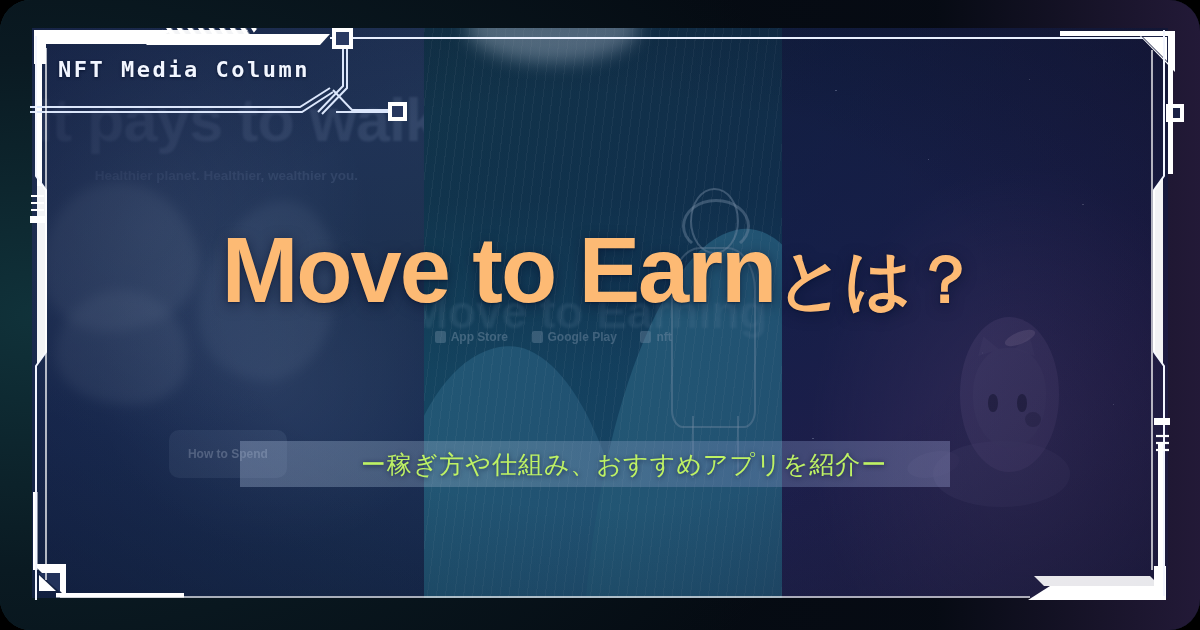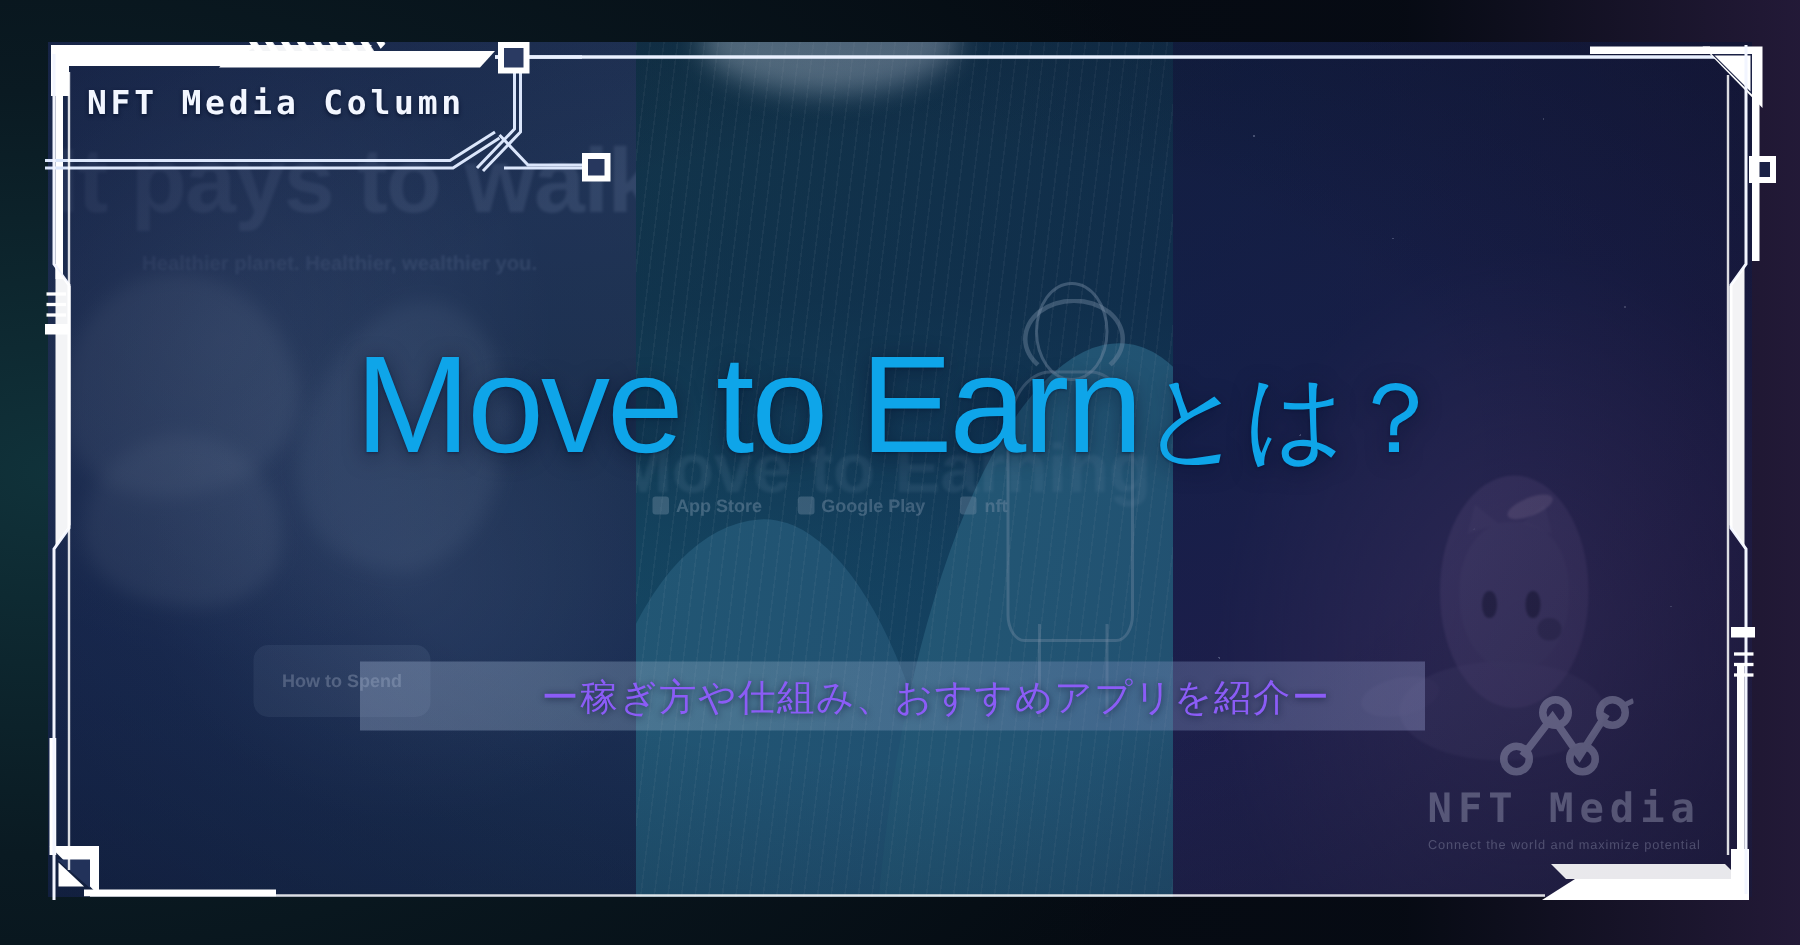--- a/index.html
+++ b/index.html
@@ -5,20 +5,21 @@
 <style>
   html,body{margin:0;padding:0;background:#000;}
   body{
     font-family:"Liberation Sans","DejaVu Sans",sans-serif;
   }
   #stage{
     position:relative;
     width:1200px;height:630px;
     overflow:hidden;
     background:#0b1d26;
+    border-radius:31px;
   }
 
   
   .outer-bg{
     position:absolute;inset:0;
     background:
       radial-gradient(ellipse 70% 90% at 3% 50%,  #10323a 0%, #0a1a22 45%, #050b12 100%),
       linear-gradient(100deg,#0d242c 0%, #081520 40%, #05070f 72%, #0a0713 100%);
   }
   .outer-bg2{
@@ -164,21 +165,21 @@
     font-size:22px;font-weight:700;letter-spacing:2.5px;
     color:#f2f6ff;
     text-shadow:0 1px 3px rgba(0,12,40,.8);
   }
 
   
   .title-wrap{
     position:absolute;left:0;right:0;top:225px;text-align:center;
   }
   .title-main{
-    font-size:92px;line-height:.98;font-weight:400;color:#0ea5e9;
+    font-size:92px;line-height:.98;font-weight:700;color:#fdba74;
     letter-spacing:-2px;
     text-shadow:0 3px 14px rgba(4,14,42,.55), 0 1px 2px rgba(4,14,42,.45);
     white-space:nowrap;
   }
   .title-main .jp{font-size:66px;letter-spacing:0;margin-left:2px;}
   .title-sub{
     margin-top:6px;
     font-size:37px;font-weight:700;color:#fdfdff;letter-spacing:5px;
     text-shadow:0 2px 10px rgba(4,14,42,.5);
   }
@@ -186,21 +187,21 @@
   
   .band{
     position:absolute;left:240px;top:441px;width:710px;height:46px;
     background:linear-gradient(90deg,
       rgba(150,168,200,.40) 0%, rgba(142,172,196,.34) 36%,
       rgba(120,140,186,.36) 70%, rgba(142,148,196,.40) 100%);
   }
   .band-text{
     position:absolute;left:240px;top:441px;width:768px;height:46px;
     display:flex;align-items:center;justify-content:center;
-    font-size:25px;font-weight:500;color:#8b5cf6;letter-spacing:1px;
+    font-size:25px;font-weight:500;color:#bef264;letter-spacing:1px;
     text-shadow:0 1px 5px rgba(6,16,44,.65);
   }
 
   
   .wm{position:absolute;right:66px;bottom:62px;text-align:center;opacity:.30;}
   .wm-logo{width:92px;height:56px;margin:0 auto 6px;display:block;}
   .wm-name{
     font-family:"DejaVu Sans Mono","Liberation Mono",monospace;
     font-size:27px;font-weight:700;letter-spacing:4px;color:#cfd4e8;
   }
@@ -379,28 +380,14 @@
 
   <div class="title-wrap">
     <div class="title-main">
       <span>Move to Earn</span><span class="jp">とは？</span>
     </div>
   </div>
 
   <div class="band"></div>
   <div class="band-text">ー稼ぎ方や仕組み、おすすめアプリを紹介ー</div>
 
-  <div class="wm">
-    <svg class="wm-logo" viewBox="0 0 92 56">
-      <g fill="none" stroke="#d6dbef" stroke-width="5">
-        <path d="M18,42 L38,16 L56,42 L74,14"></path>
-        <circle cx="14" cy="44" r="8.5"></circle>
-        <circle cx="40" cy="13" r="8.5"></circle>
-        <circle cx="58" cy="44" r="8.5"></circle>
-        <circle cx="78" cy="13" r="8.5"></circle>
-      </g>
-      <path d="M86,8 L92,5" stroke="#d6dbef" stroke-width="3.5" fill="none"></path>
-    </svg>
-    <div class="wm-name">NFT Media</div>
-    <div class="wm-tag">Connect the world and maximize potential</div>
-  </div>
 
 </div>
 
 </body></html>

